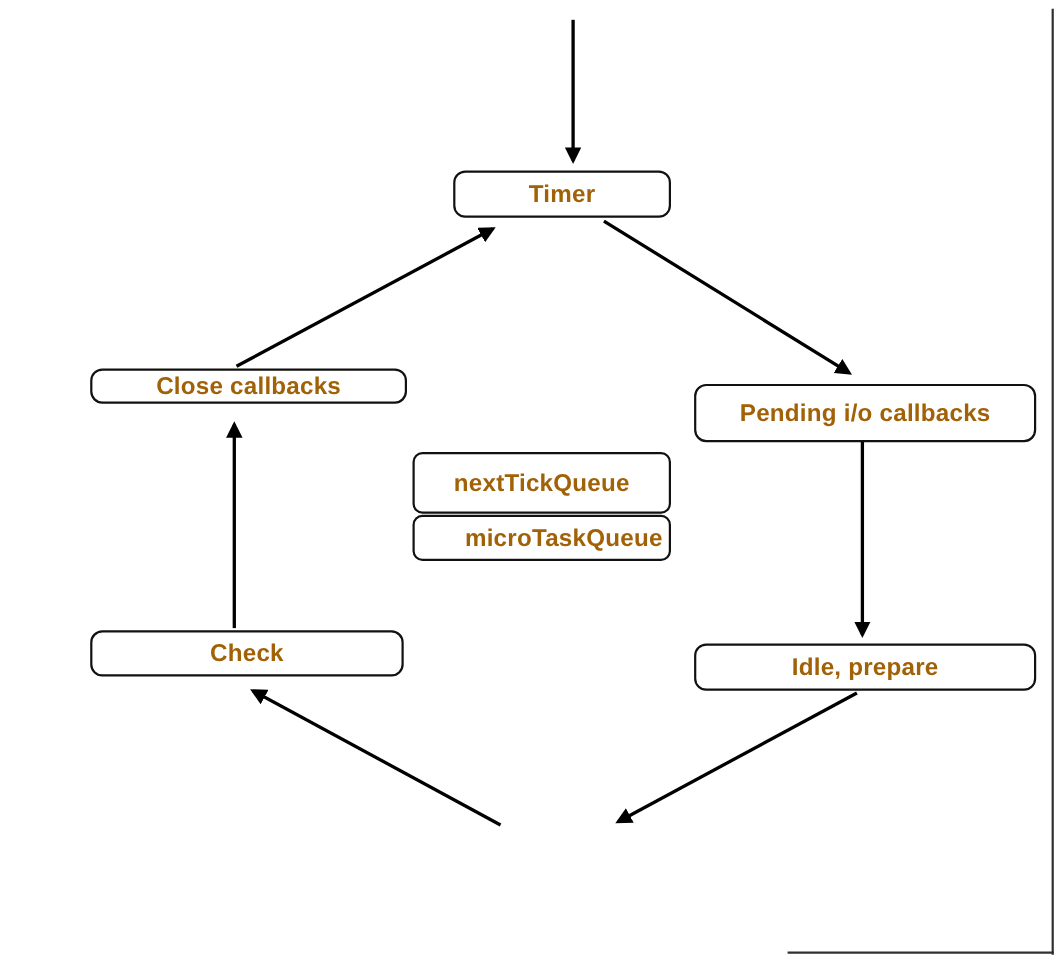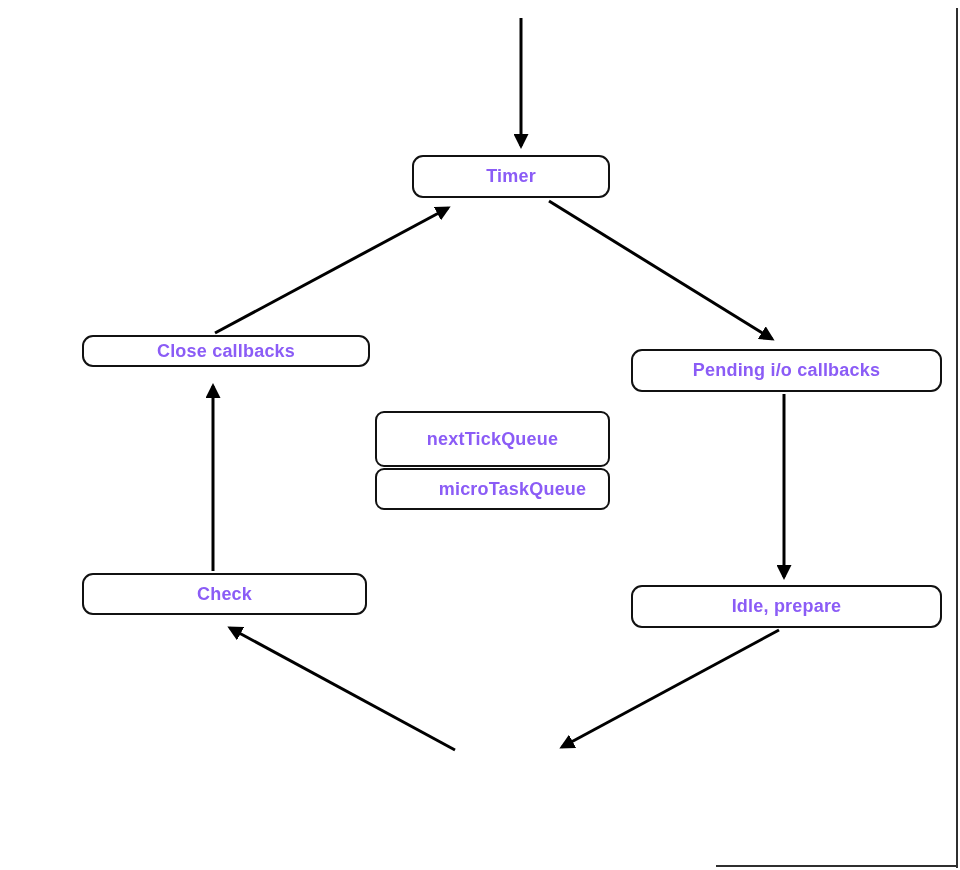--- a/index.html
+++ b/index.html
@@ -25,28 +25,28 @@
   .node {
     position: absolute;
     box-sizing: border-box;
     background: #ffffff;
     border: 2px solid #111111;
     border-radius: 11px;
     display: flex;
     align-items: center;
     justify-content: center;
     font-weight: bold;
-    font-size: 18px;
-    color: #8b5cf6;
+    font-size: 22px;
+    color: #a16207;
     letter-spacing: 0.2px;
     white-space: nowrap;
   }
   .pos-timer            { left: 412px; top: 155px; width: 198px; height: 43px; }
   .pos-close-callbacks  { left:  82px; top: 335px; width: 288px; height: 32px; }
-  .pos-pending-io       { left: 631px; top: 349px; width: 311px; height: 43px; }
+  .pos-pending-io       { left: 631px; top: 349px; width: 311px; height: 53px; }
   .pos-next-tick-queue  { left: 375px; top: 411px; width: 235px; height: 56px; border-radius: 9px; }
   .pos-micro-task-queue { left: 375px; top: 468px; width: 235px; height: 42px; border-radius: 9px; padding-left: 40px; }
   .pos-check            { left:  82px; top: 573px; width: 285px; height: 42px; }
   .pos-idle-prepare     { left: 631px; top: 585px; width: 311px; height: 43px; }
   .pos-poll             { left: 412px; top: 755px; width: 199px; height: 43px; }
   .edge-line {
     stroke: #000000;
     stroke-width: 3;
     fill: none;
   }

